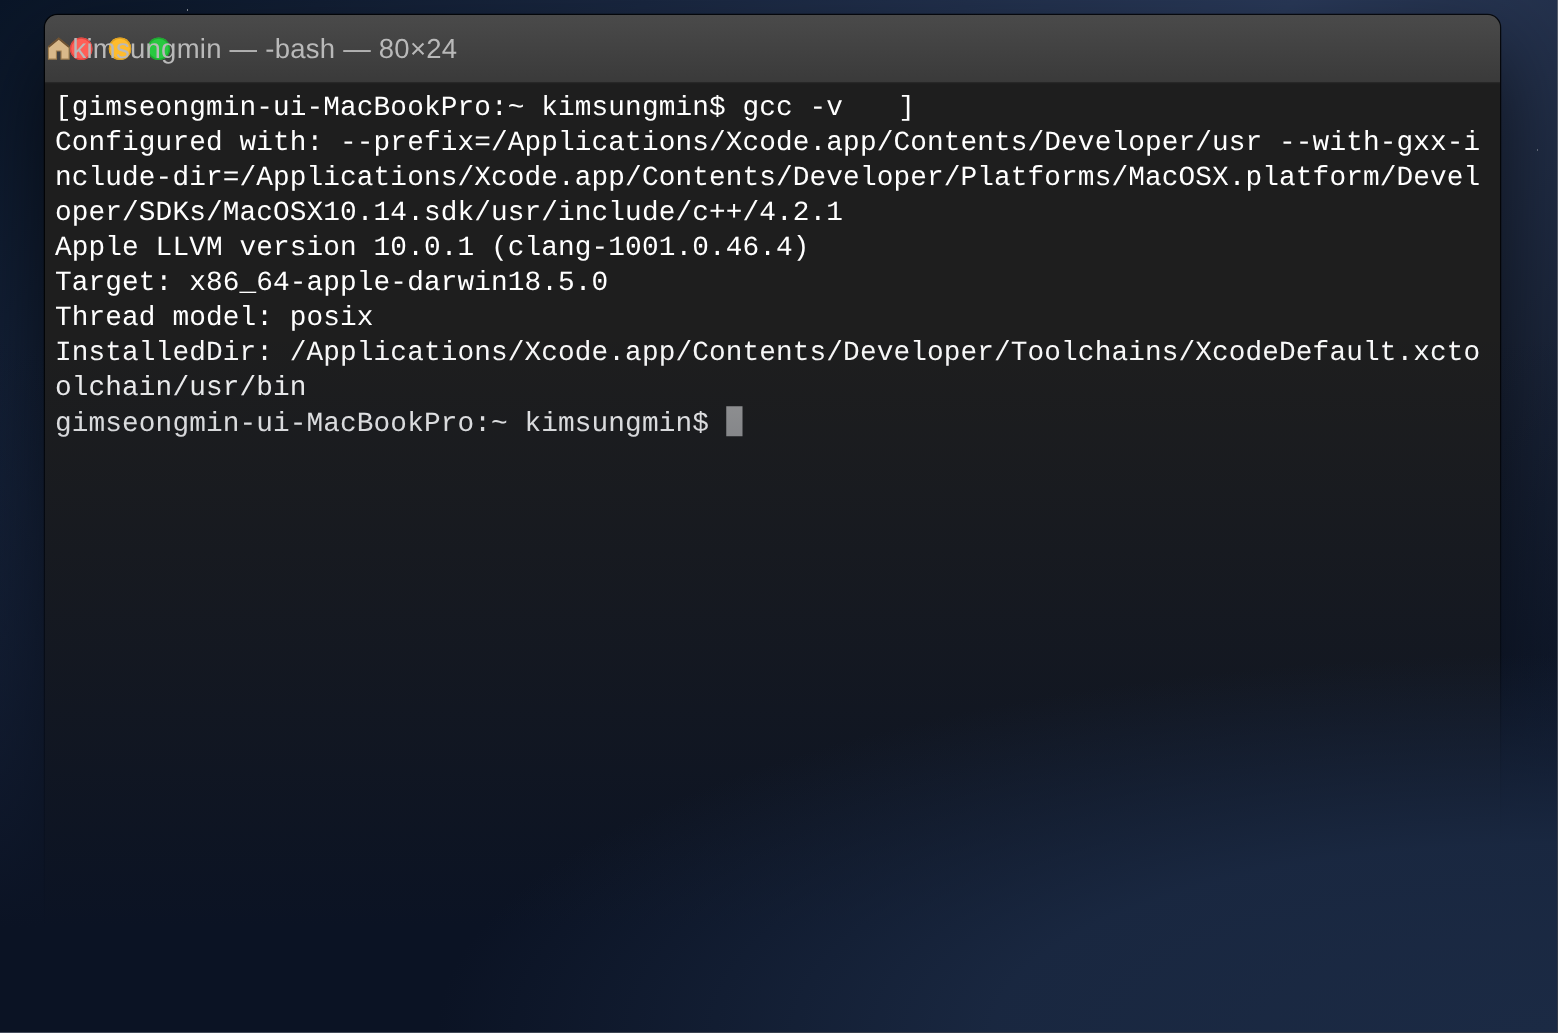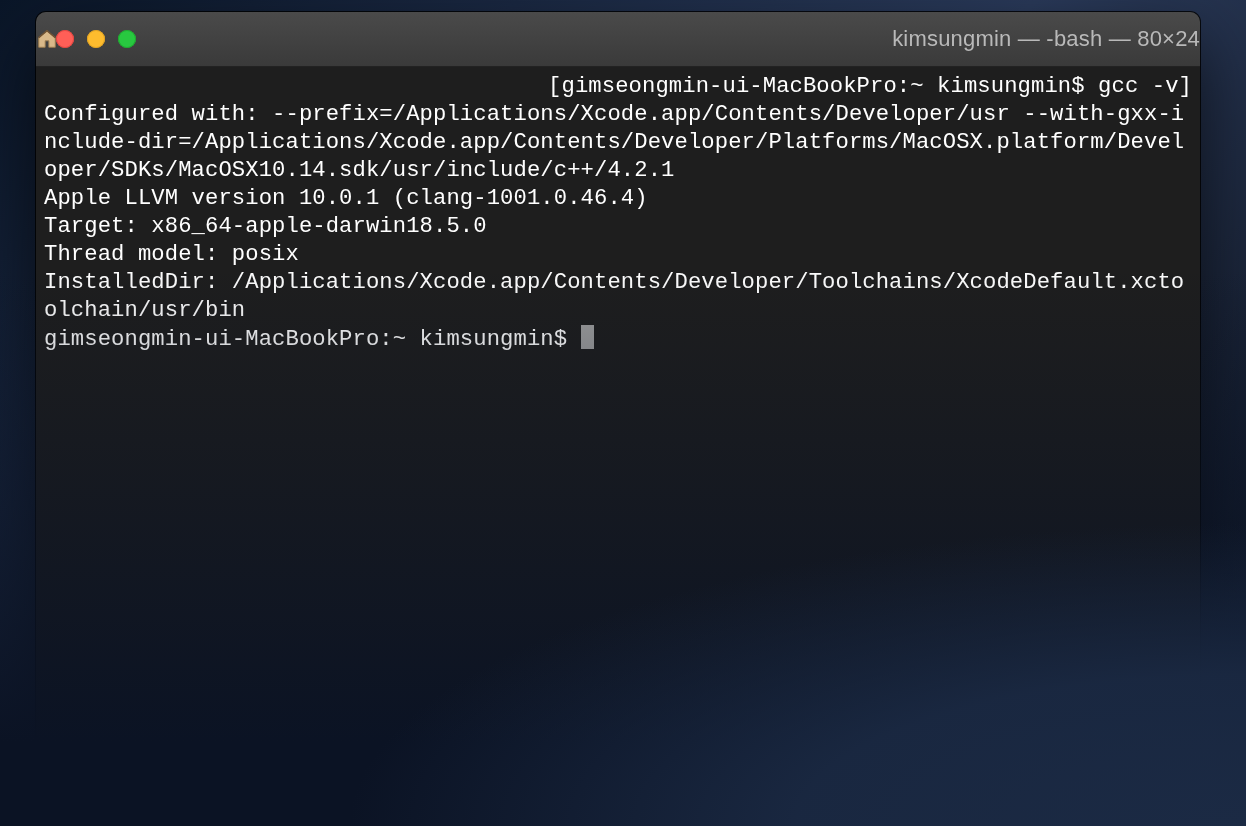--- a/index.html
+++ b/index.html
@@ -70,21 +70,21 @@
       height: 18px;
       border-radius: 50%;
     }
     .tl.close { background: #ff5f57; box-shadow: inset 0 0 0 1px #e14640; }
     .tl.min   { background: #febc2e; box-shadow: inset 0 0 0 1px #dfa123; }
     .tl.max   { background: #28c840; box-shadow: inset 0 0 0 1px #1fa72f; }
     .title-wrap {
       position: absolute;
       left: 0; right: 0;
       display: flex;
-      justify-content: space-between;
+      justify-content: flex-start;
       align-items: center;
       pointer-events: none;
     }
     .title-icon {
       width: 22px;
       height: 22px;
     }
     .title-text {
       color: #b9b9b9;
       font-size: 22px;
@@ -106,21 +106,22 @@
     .edge { color: #ffffff; }
     .cursor {
       display: inline-block;
       width: 13px;
       height: 24px;
       background: #9f9f9f;
       vertical-align: -4px;
     }
     .row1 {
       display: flex;
-      justify-content: flex-end;
+      justify-content: flex-start;
+      gap: 44px;
     }
     .row1-left { flex: 0 0 auto; }
     .row1-right { flex: 0 0 auto; }
   </style>
 </head>
 <body>
 
 <div class="window">
   <div class="titlebar">
     <div class="traffic-lights">

